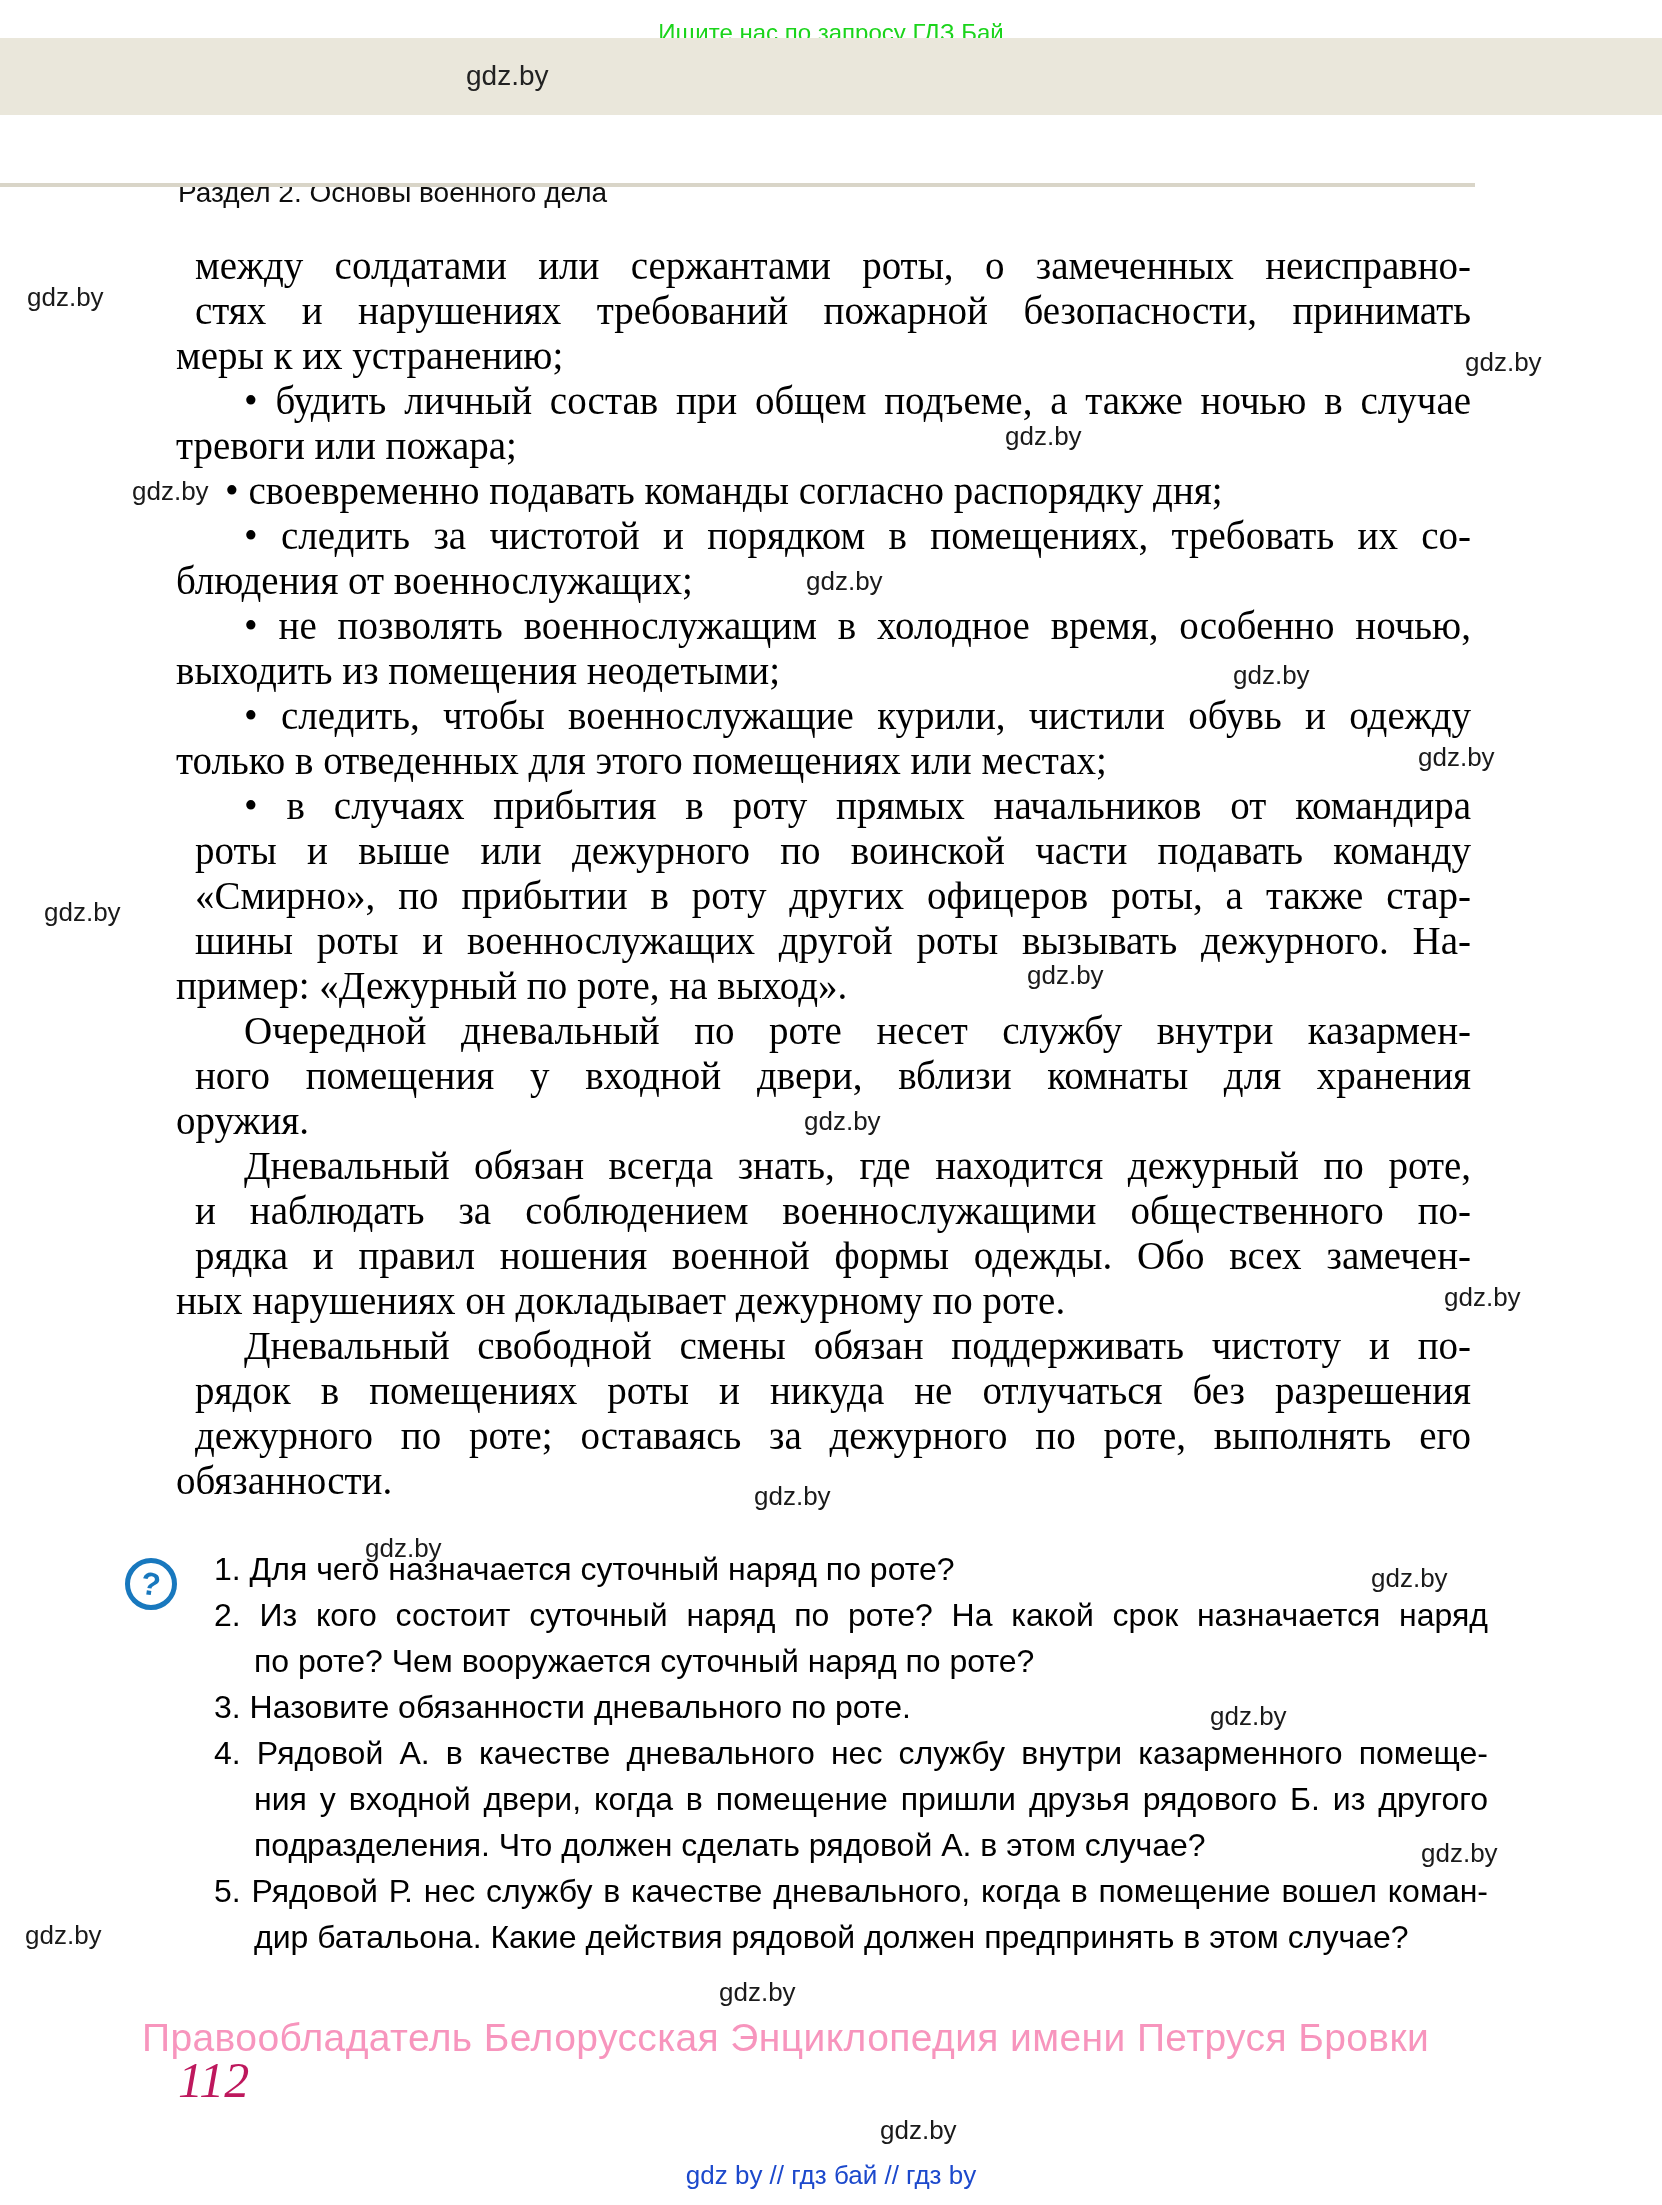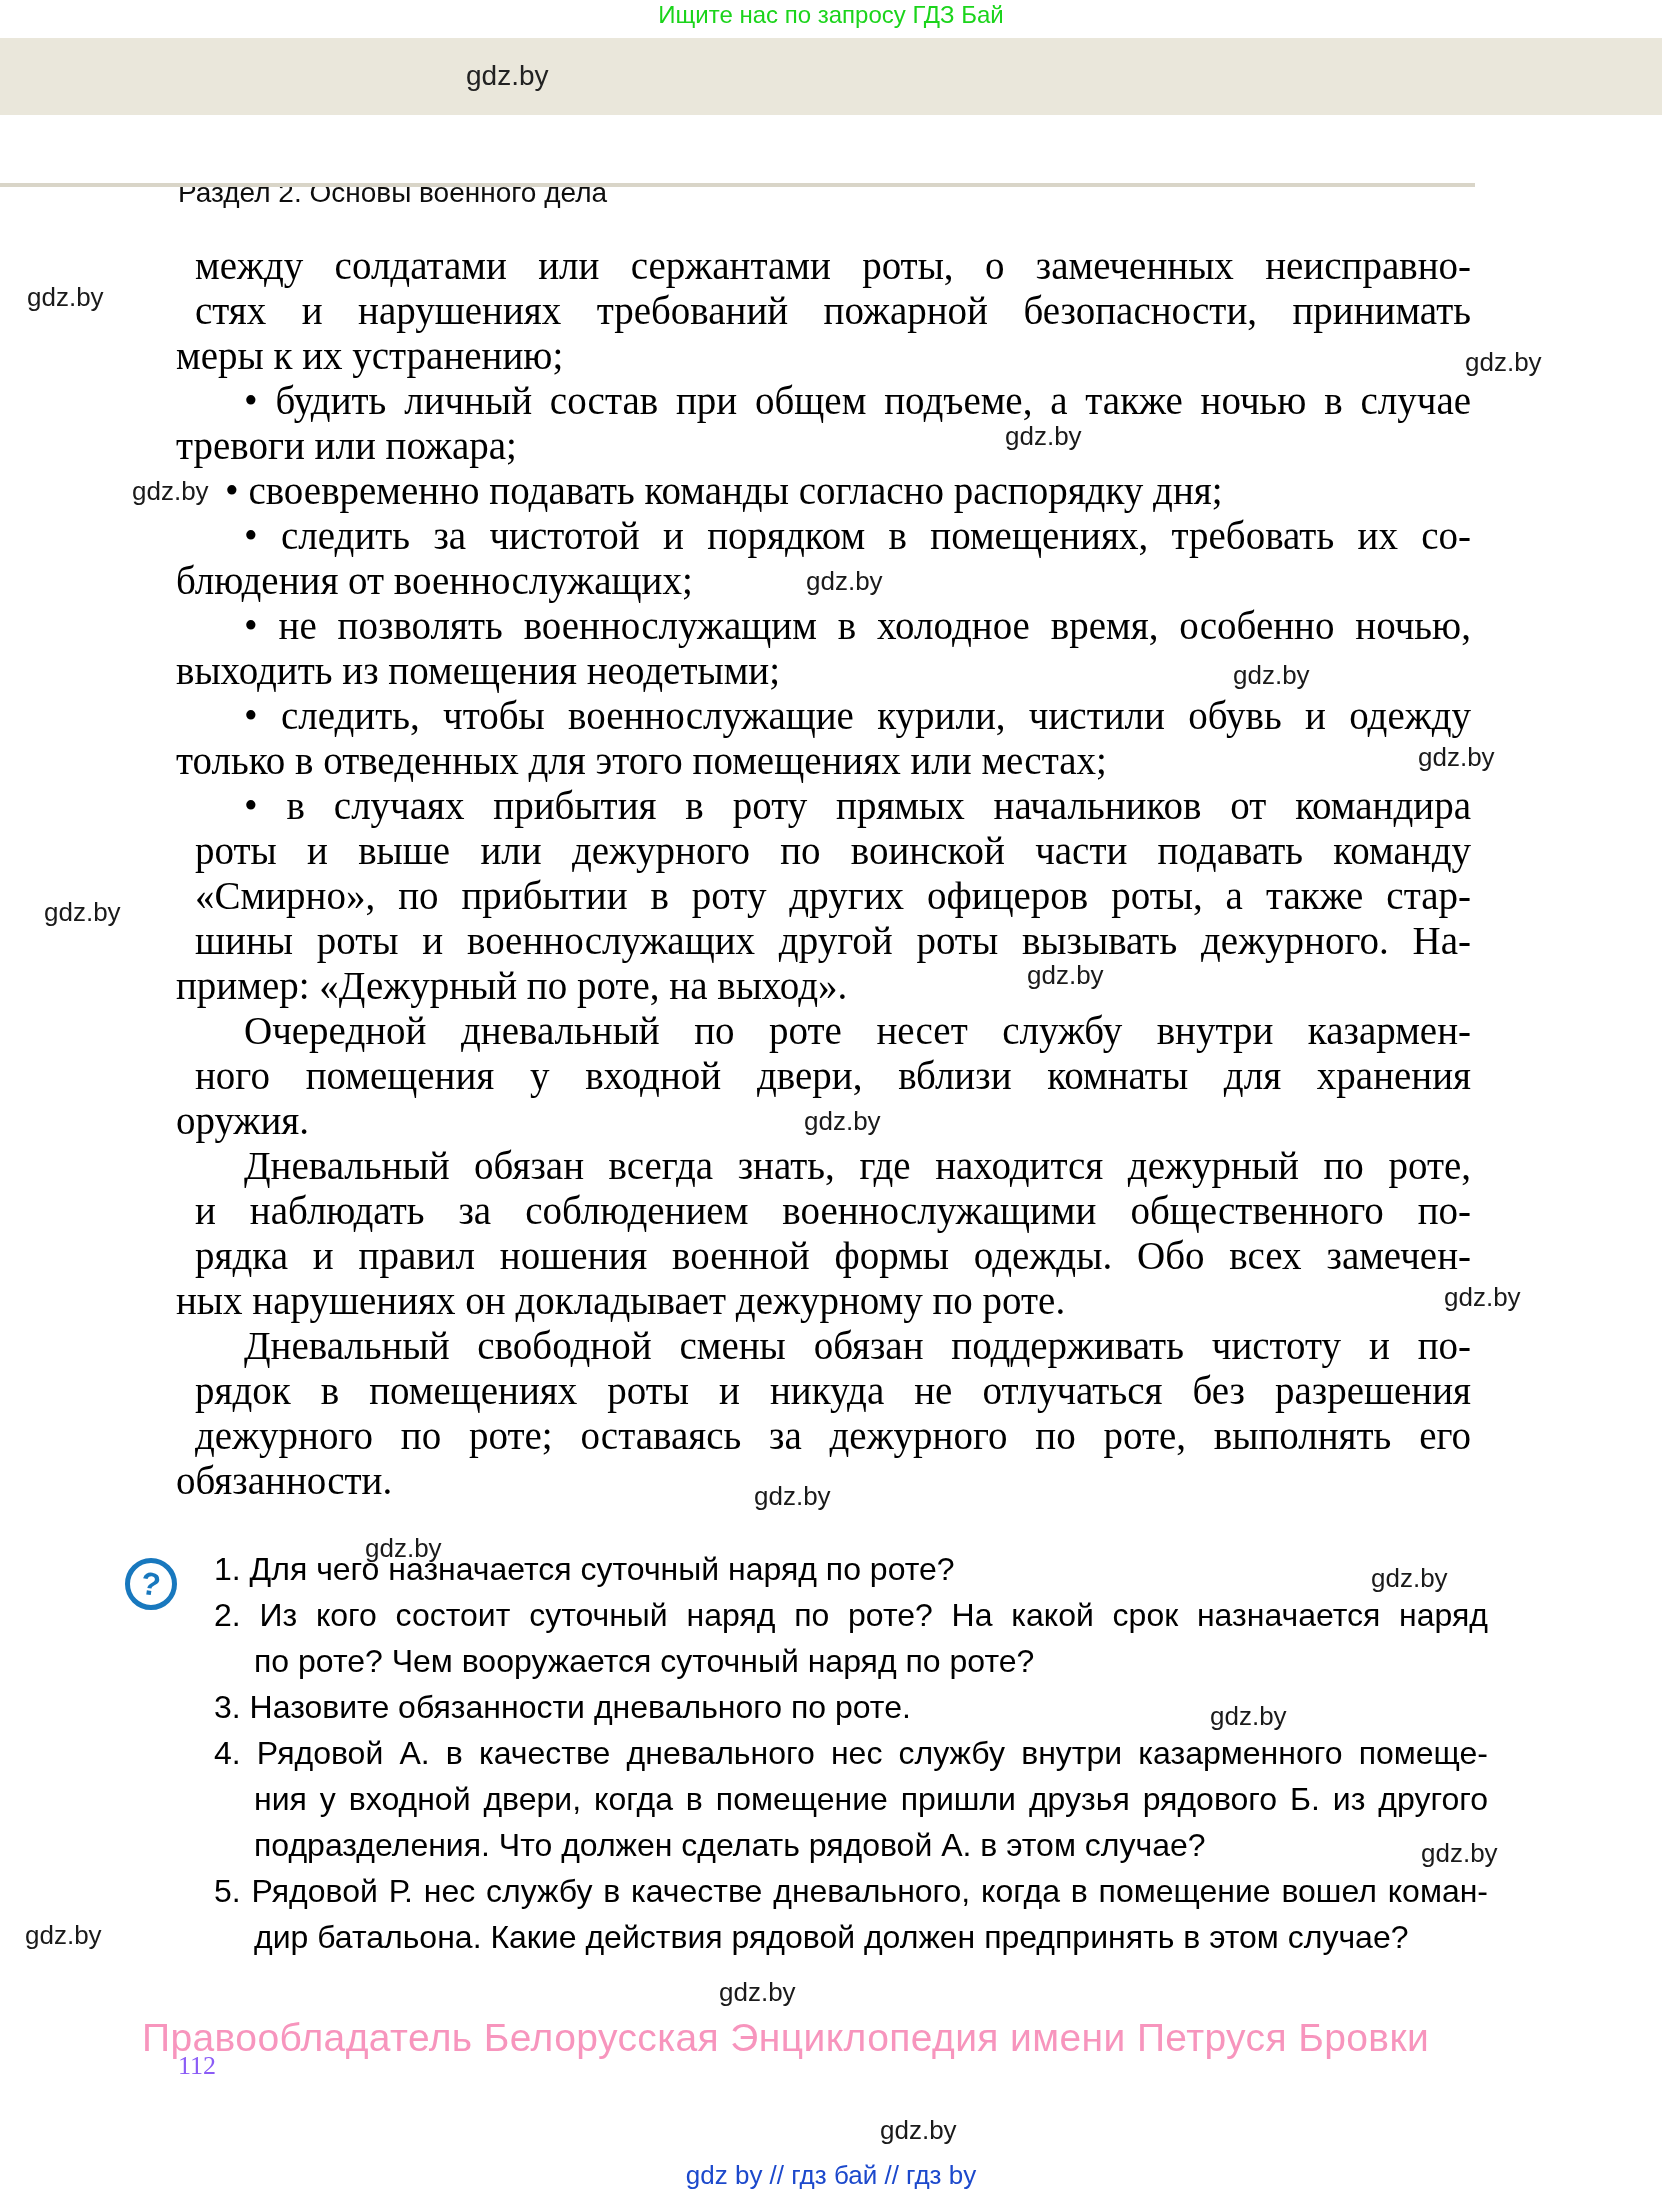--- a/index.html
+++ b/index.html
@@ -1,18 +1,18 @@
 <!DOCTYPE html>
 <html style="--green: #1bd41b; --bar_bg: #eae7db; --rule: #d9d5c8; --pink: #f795bd; --links_blue: #1c49cc; --icon_blue: #1878be;font-size:13.4px"><head>
 <meta charset="utf-8">
 <style>
   html,body{margin:0;padding:0;background:#fff;}
   .page{position:relative;width:1662px;height:2205px;background:#ffffff;overflow:hidden;
         font-family:"Liberation Serif","DejaVu Serif",serif;color:#000;}
-  .top-banner{position:absolute;top:1px;left:0;width:100%;text-align:center;
+  .top-banner{position:absolute;top:19px;left:0;width:100%;text-align:center;
         font-family:"Liberation Sans",sans-serif;font-size:24px;color:var(--green,#1bd41b);}
   .header-bar{position:absolute;top:38px;left:0;width:100%;height:77px;background:var(--bar_bg,#eae7db);}
   .header-bar-wm{position:absolute;left:466px;top:22px;font-family:"Liberation Sans",sans-serif;
         font-size:28px;color:#222;}
   .section-header{position:absolute;top:141px;left:178px;font-family:"Liberation Sans",sans-serif;
         font-size:28px;color:#0d0d0d;white-space:nowrap;margin-top:36px;}
   .header-rule{position:absolute;top:183px;left:0;width:1475px;height:4.2px;background:var(--rule,#d9d5c8);}
   .body-block{position:absolute;top:243px;left:176px;width:1295px;
         font-size:39px;line-height:45px;}
   .body-line{text-align:left;}
@@ -25,21 +25,21 @@
         color:var(--icon_blue,#1878be);transform:rotate(8deg);line-height:1;}
   .questions{position:absolute;top:1546px;left:214px;width:1274px;
         font-family:"Liberation Sans",sans-serif;font-size:32px;line-height:46px;color:#000;}
   .q-line{text-align:left;}
   .q-line.just{text-align:justify;text-align-last:justify;}
   .q-line.cont{padding-left:40px;}
   .wm{position:absolute;font-family:"Liberation Sans",sans-serif;font-size:26px;color:#1a1a1a;white-space:nowrap;}
   .copyright{position:absolute;top:2016px;left:142px;width:1408px;
         font-family:"Liberation Sans",sans-serif;font-size:39px;letter-spacing:0.4px;
         color:var(--pink,#f795bd);white-space:nowrap;}
-  .page-number{position:absolute;top:2051px;left:178px;font-size:26px;color:#8b5cf6;}
+  .page-number{position:absolute;top:2051px;left:178px;font-size:50px;color:#be185d;font-style:italic;}
   .footer-links{position:absolute;top:2160px;left:0;width:100%;text-align:center;
         font-family:"Liberation Sans",sans-serif;font-size:26px;color:var(--links_blue,#1c49cc);}
 </style>
 </head>
 <body>
 
 <div class="page">
 
   <div class="top-banner">Ищите нас по запросу ГДЗ Бай</div>
 

